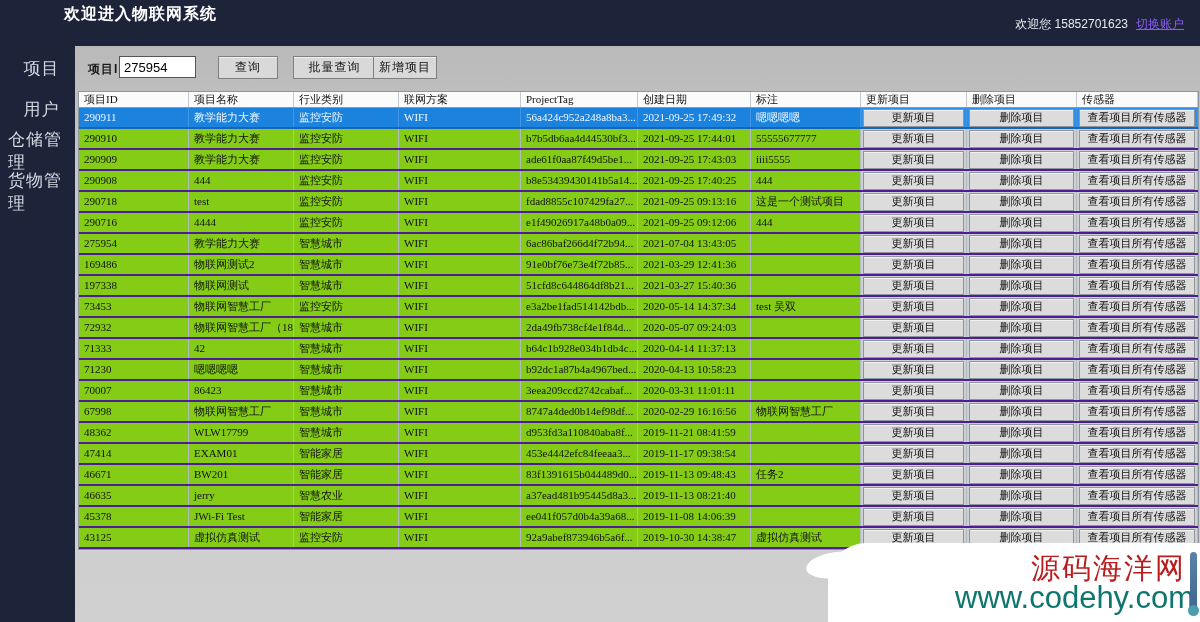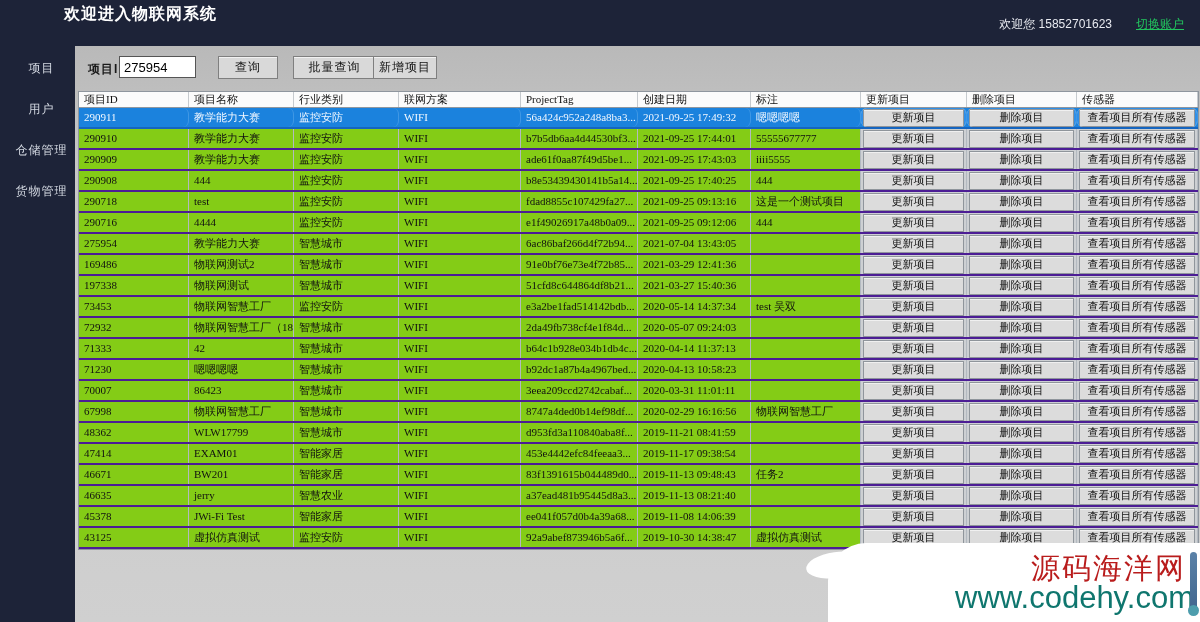--- a/index.html
+++ b/index.html
@@ -7,28 +7,28 @@
               font-family:"Liberation Sans","DejaVu Sans",sans-serif; }
   .app { position:relative; width:1200px; height:622px; overflow:hidden; }
 
   
   .topbar { position:absolute; left:0; top:0; width:1200px; height:46px;
             background:#1d2338; z-index:5; }
   .app-title { position:absolute; left:64px; top:4px; color:#ffffff;
                font-size:16px; font-weight:bold; letter-spacing:1px; }
   .topbar-right { position:absolute; right:16px; top:16px; font-size:12px;
                   color:#e8eaf0; white-space:nowrap; }
-  .account-link { color:#22c55e; text-decoration:underline; margin-left:24px;
+  .account-link { color:#8b5cf6; text-decoration:underline; margin-left:8px;
                   cursor:pointer; font-size:12px; }
 
   
   .sidebar { position:absolute; left:0; top:46px; width:75px; height:576px;
              background:#1d2338; z-index:4; }
   .side-item { height:41px; display:flex; align-items:center; justify-content:center;
-               color:#d4d9e2; font-size:12px; cursor:pointer; letter-spacing:1px;padding-left:8px; }
+               color:#d4d9e2; font-size:17px; cursor:pointer; letter-spacing:1px;padding-left:8px; }
   .sidebar .pad { height:2px; }
 
   
   .main { position:absolute; left:75px; top:46px; width:1125px; height:576px;
           background:linear-gradient(180deg,#b9b9b9 0%,#c6c6c6 20%,#d0d0d0 100%); }
 
   
   .toolbar { position:absolute; left:0; top:0; width:1125px; height:44px; }
   .pid-label { position:absolute; left:13px; top:15px; font-size:12px; color:#1a1a1a;
                font-weight:bold; letter-spacing:1px; }
@@ -58,21 +58,21 @@
   .c0{width:110px;} .c1{width:105px;} .c2{width:105px;} .c3{width:122px;}
   .c4{width:117px;} .c5{width:113px;} .c6{width:110px;}
   .c7{width:106px;} .c8{width:110px;} .c9{width:121px;}
   .bcell { background:#cdd0d3; display:flex; align-items:center;
            justify-content:center; padding:0 2px; }
   .rowbtn { width:100%; height:18px; background:#dcdcdc; border:1px solid #8f959b;
             box-shadow:inset 0 1px 0 #f0f0f0; font-size:11px; color:#111;
             cursor:pointer; white-space:nowrap; overflow:hidden; padding:0 2px;
             font-family:"Liberation Sans","DejaVu Sans",sans-serif; }
   .trow.selected { background:#1b82dd; border-bottom:2px solid #1565c0; }
-  .trow.selected .cell { color:#f2f8ff; border-right-color:#3f97e4;border-radius:6px; }
+  .trow.selected .cell { color:#f2f8ff; border-right-color:#3f97e4; }
   .trow.selected .bcell { background:#cdd0d3; }
   .trow.selected .rowbtn { outline:2px solid #2f8fe8; outline-offset:0; }
 
   
   .wm-blob { position:absolute; left:828px; top:543px; width:390px; height:100px;
              background:#ffffff; border-radius:38px 6px 0 18px; z-index:8; }
   .wm-tail { position:absolute; left:806px; top:552px; width:60px; height:26px;
              background:#ffffff; border-radius:50%; transform:rotate(-8deg); z-index:8; }
   .wm-line1 { position:absolute; right:14px; top:549px; font-size:29px; color:#b91c1c;
               font-weight:500; z-index:9; letter-spacing:2px;

